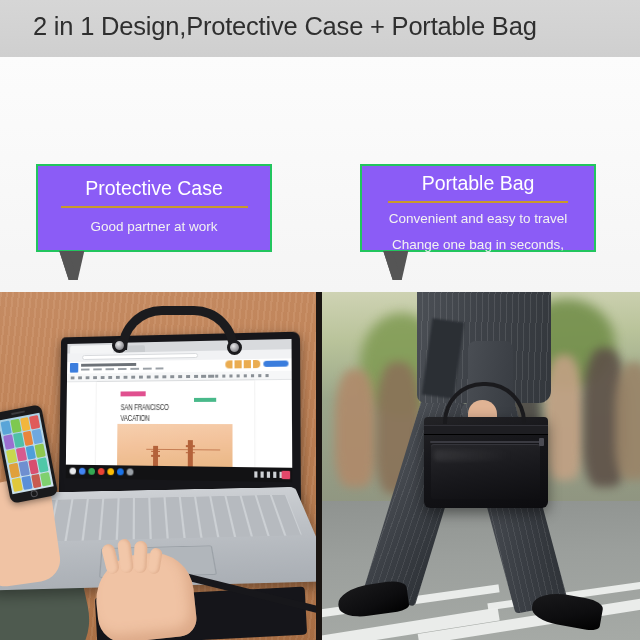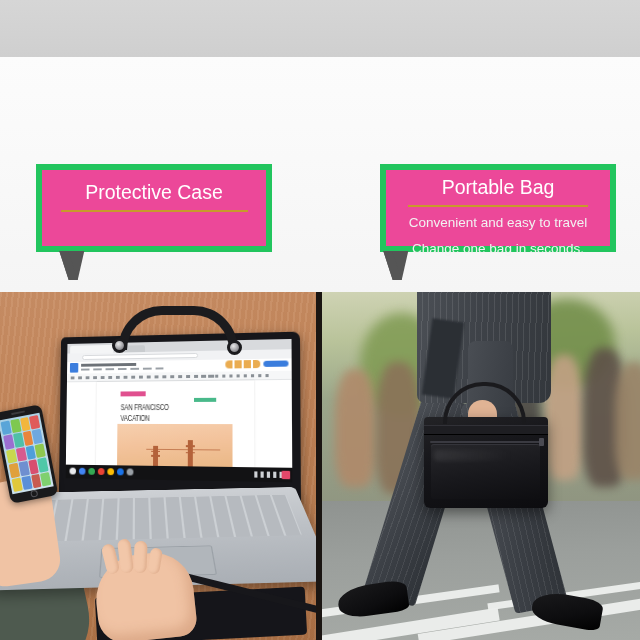--- a/index.html
+++ b/index.html
@@ -38,22 +38,22 @@
     position: absolute; left: 34px; top: 70px;
     width: 520px;
     font-size: 14.5px;
     line-height: 26px;
     color: #3c3c3c;
   }
 
   
   .bubble {
     position: absolute;
-    background: #ec4899;
-    border: 6px solid #22c55e;
+    background: #8b5cf6;
+    border: 2px solid #22c55e;
   }
   .bubble-title {
     text-align: center;
     color: #ffffff;
     font-size: 19.5px;
     white-space: nowrap;
   }
   .bubble-divider {
     height: 2px;
     background: #c89a2b;
@@ -79,21 +79,21 @@
   #tail-case {
     left: 64px; top: 251px;
     border-left: 9px solid #555555;
     border-right: 16px solid transparent;
     border-top: 29px solid #555555;
     border-bottom: 0;
     transform: skewX(18deg);
   }
 
   
-  #bubble-bag { left: 380px; top: 164px; width: 236px; height: 88px; }
+  #bubble-bag { left: 360px; top: 164px; width: 236px; height: 88px; }
   #bubble-bag .bubble-title { margin-top: 6px; }
   #bubble-bag .bubble-divider { width: 180px; }
   #bubble-bag .bubble-sub { margin-top: 5px; }
   #tail-bag {
     left: 388px; top: 251px;
     border-left: 9px solid #555555;
     border-right: 16px solid transparent;
     border-top: 29px solid #555555;
     border-bottom: 0;
     transform: skewX(18deg);
@@ -553,26 +553,28 @@
     border-radius: 4px;
     filter: blur(2px);
   }
 </style>
 </head>
 <body>
 
 <div id="page">
 
   <div class="header-band"></div>
+  <div class="header-title">2 in 1 Design,Protective Case + Portable Bag</div>
 
   <div class="body-bg"></div>
 
   <div class="bubble" id="bubble-case">
     <div class="bubble-title">Protective Case</div>
     <div class="bubble-divider"></div>
+    <div class="bubble-sub">Good partner at work</div>
   </div>
   <div class="bubble-tail" id="tail-case"></div>
 
   <div class="bubble" id="bubble-bag">
     <div class="bubble-title">Portable Bag</div>
     <div class="bubble-divider"></div>
     <div class="bubble-sub">Convenient and easy to travel</div>
     <div class="bubble-sub">Change one bag in seconds,</div>
   </div>
   <div class="bubble-tail" id="tail-bag"></div>

